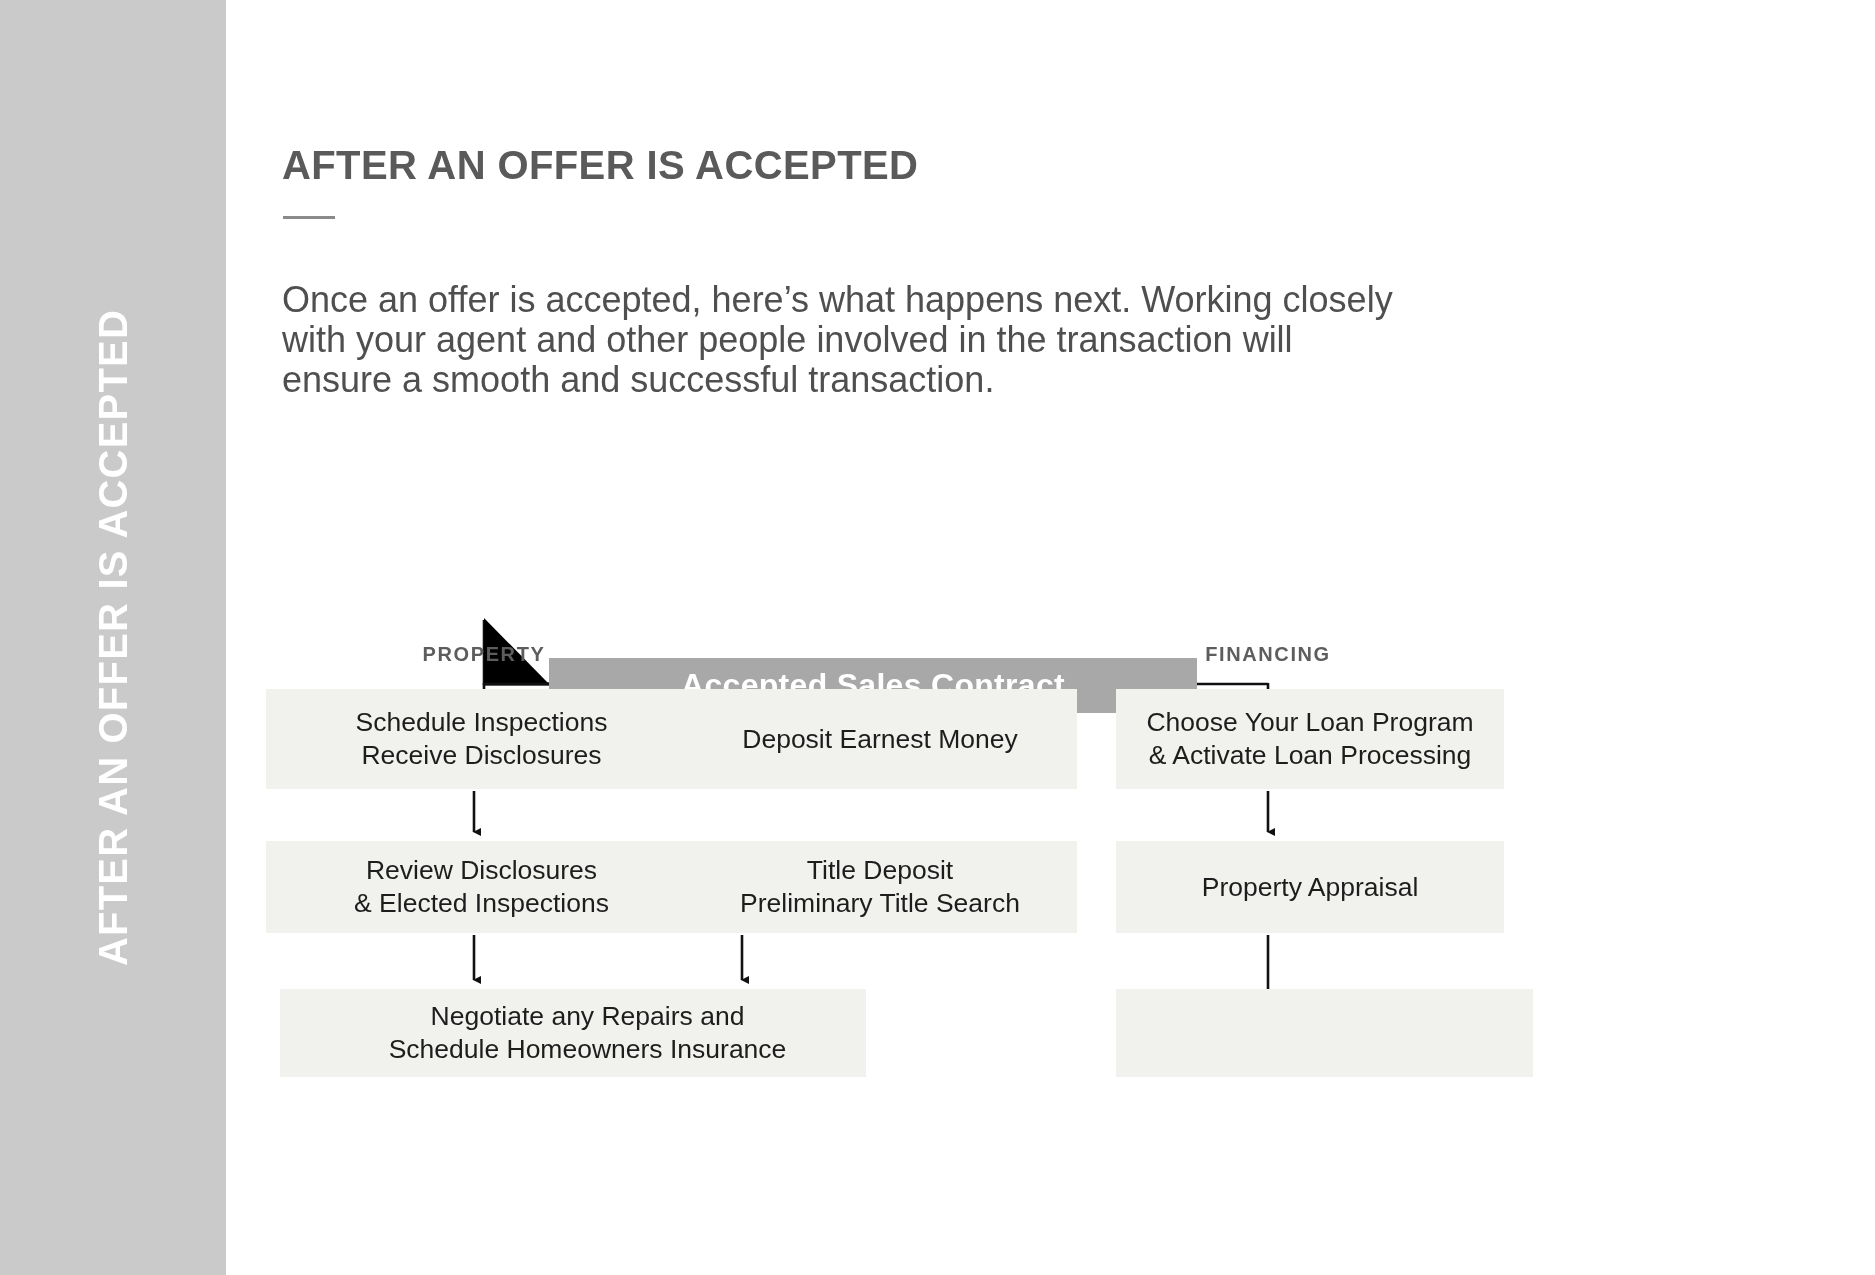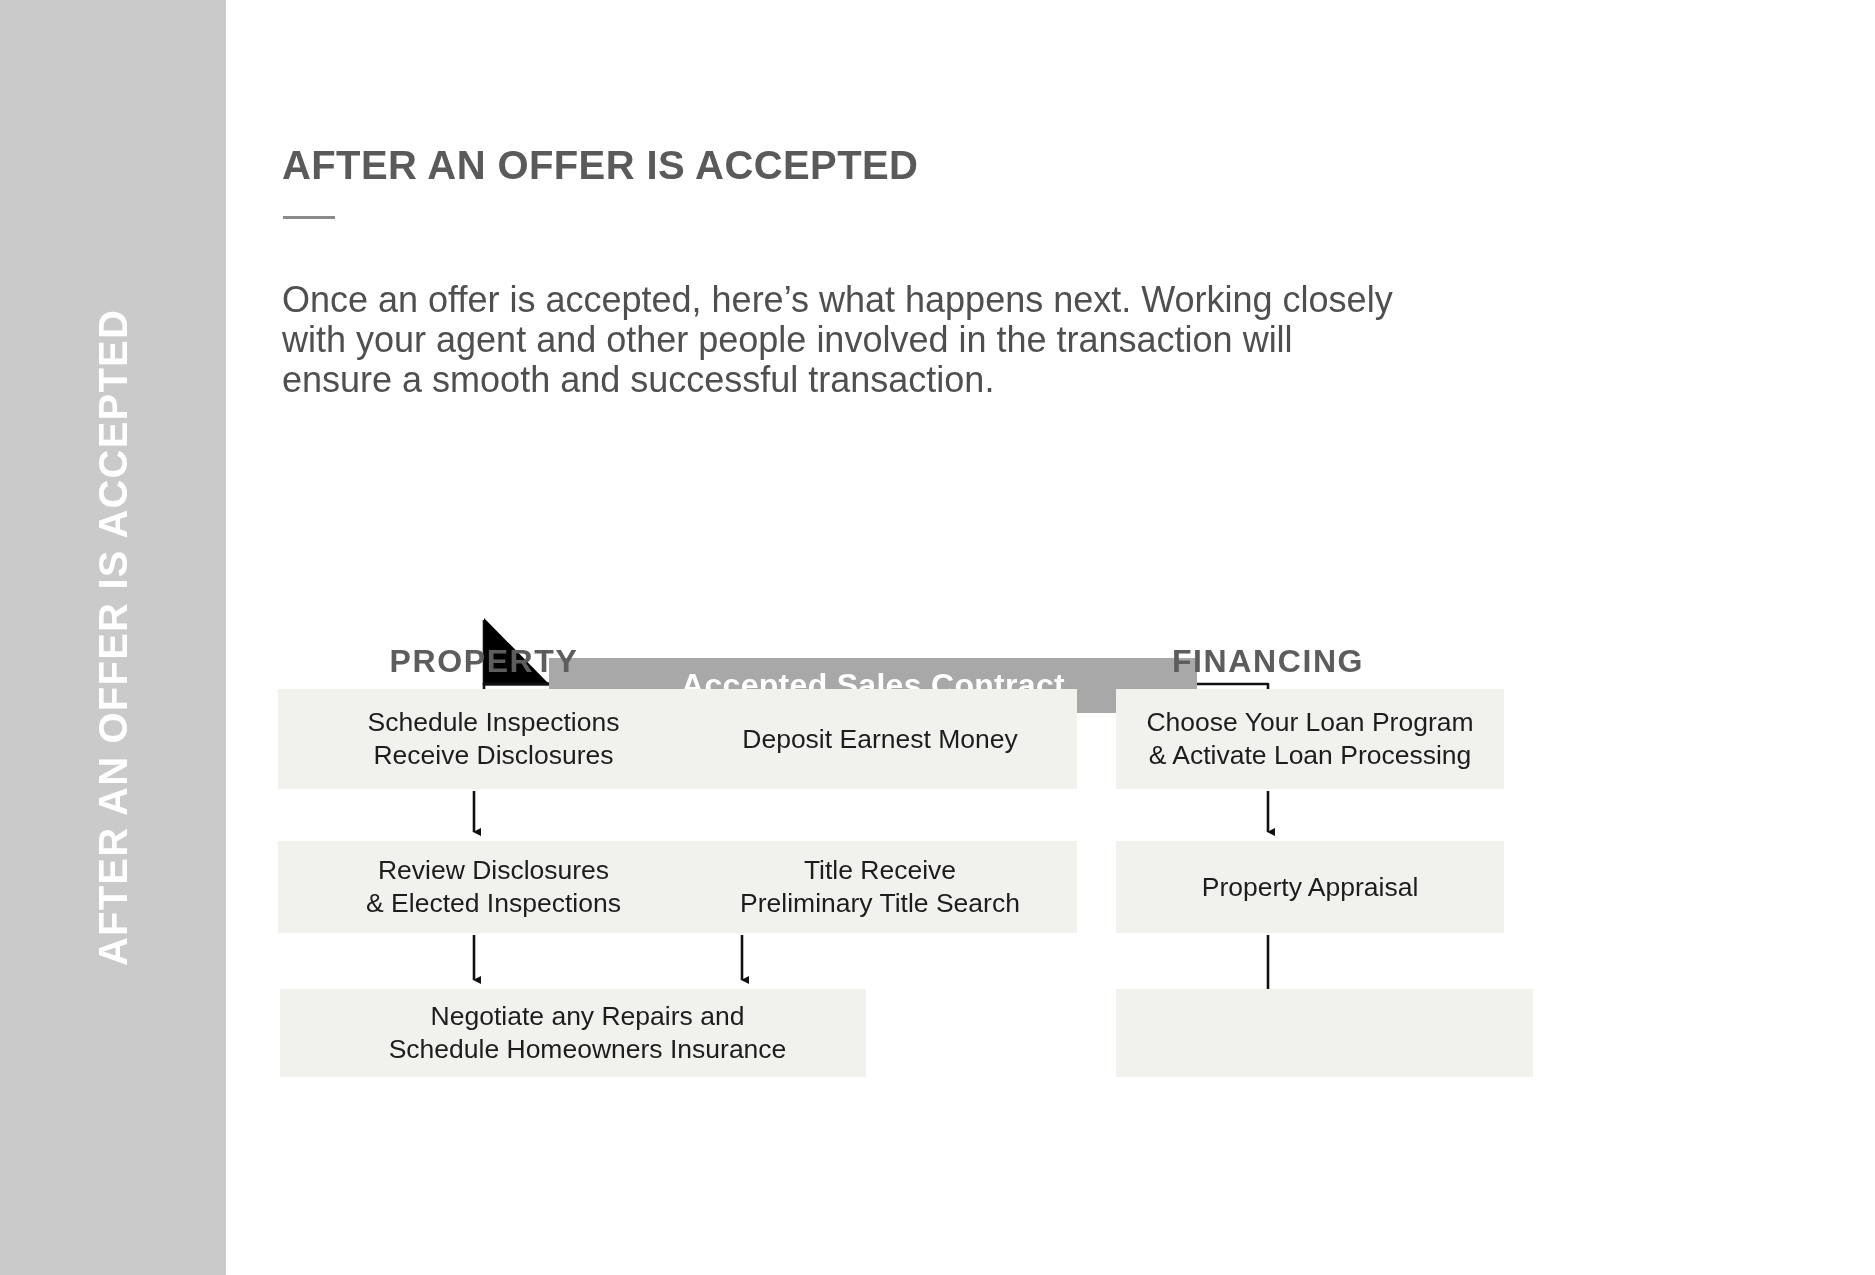--- a/index.html
+++ b/index.html
@@ -104,21 +104,21 @@
   }
   .banner-text {
     color: #ffffff;
     font-size: 32px;
     font-weight: bold;
     letter-spacing: 0.3px;
   }
 
   .col-head {
     position: absolute;
-    font-size: 32px;
+    font-size: 20px;
     font-weight: bold;
     color: #5d5d5d;
     letter-spacing: 1.6px;
     white-space: nowrap;
     transform: translateX(-50%);
   }
   #head-property  { left: 258px; top: 643px; }
   #head-financing { left: 1042px; top: 643px; }
 
   .node {
@@ -129,21 +129,21 @@
     align-items: center;
     justify-content: center;
     text-align: center;
     color: #1d1d1d;
     font-size: 26.5px;
     line-height: 33px;
   }
   .node span { display: block; white-space: nowrap; }
 
   
-  .col-left   { left: 52px;  width: 431px; }
+  .col-left   { left: 40px;  width: 431px; }
   .col-mid    { left: 457px; width: 394px; }
   .col-right  { left: 890px; width: 388px; }
 
   .row1 { top: 689px; height: 100px; }
   .row2 { top: 841px; height: 92px; }
   .row3 { top: 989px; height: 88px; padding-left: 29px; }
 
   .node-wide { left: 54px; width: 557px; }
 
   svg.connectors {
@@ -245,21 +245,21 @@
     <div class="node col-right row1">
       <span>Choose Your Loan Program</span>
       <span>&amp; Activate Loan Processing</span>
     </div>
 
     <div class="node col-left row2">
       <span>Review Disclosures</span>
       <span>&amp; Elected Inspections</span>
     </div>
     <div class="node col-mid row2">
-      <span>Title Receive</span>
+      <span>Title Deposit</span>
       <span>Preliminary Title Search</span>
     </div>
     <div class="node col-right row2">
       <span>Property Appraisal</span>
     </div>
 
     <div class="node node-wide row3">
       <span>Negotiate any Repairs and</span>
       <span>Schedule Homeowners Insurance</span>
     </div>

